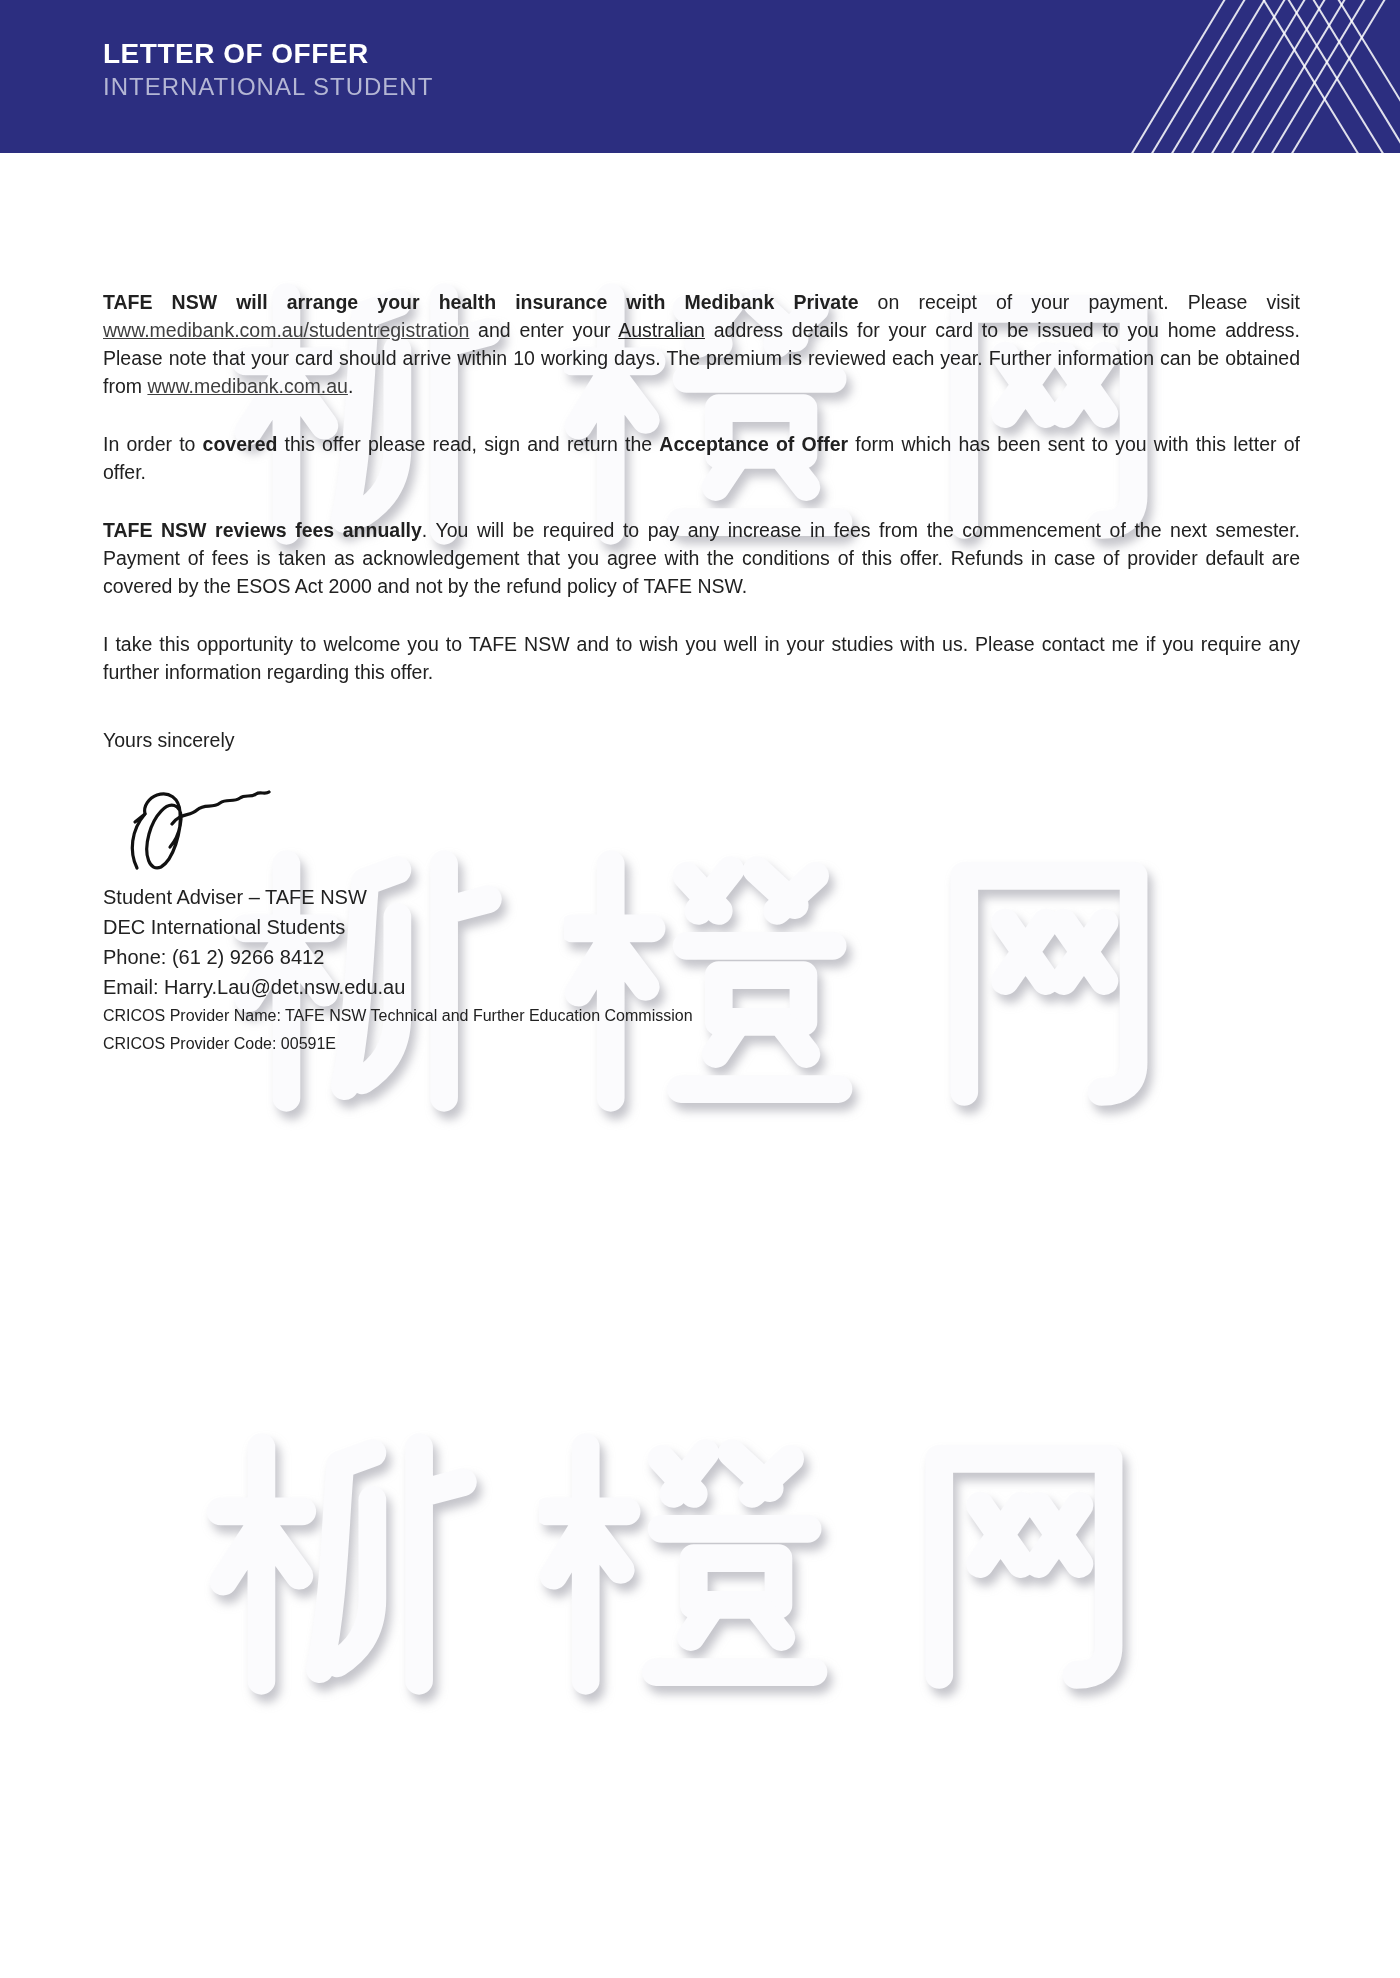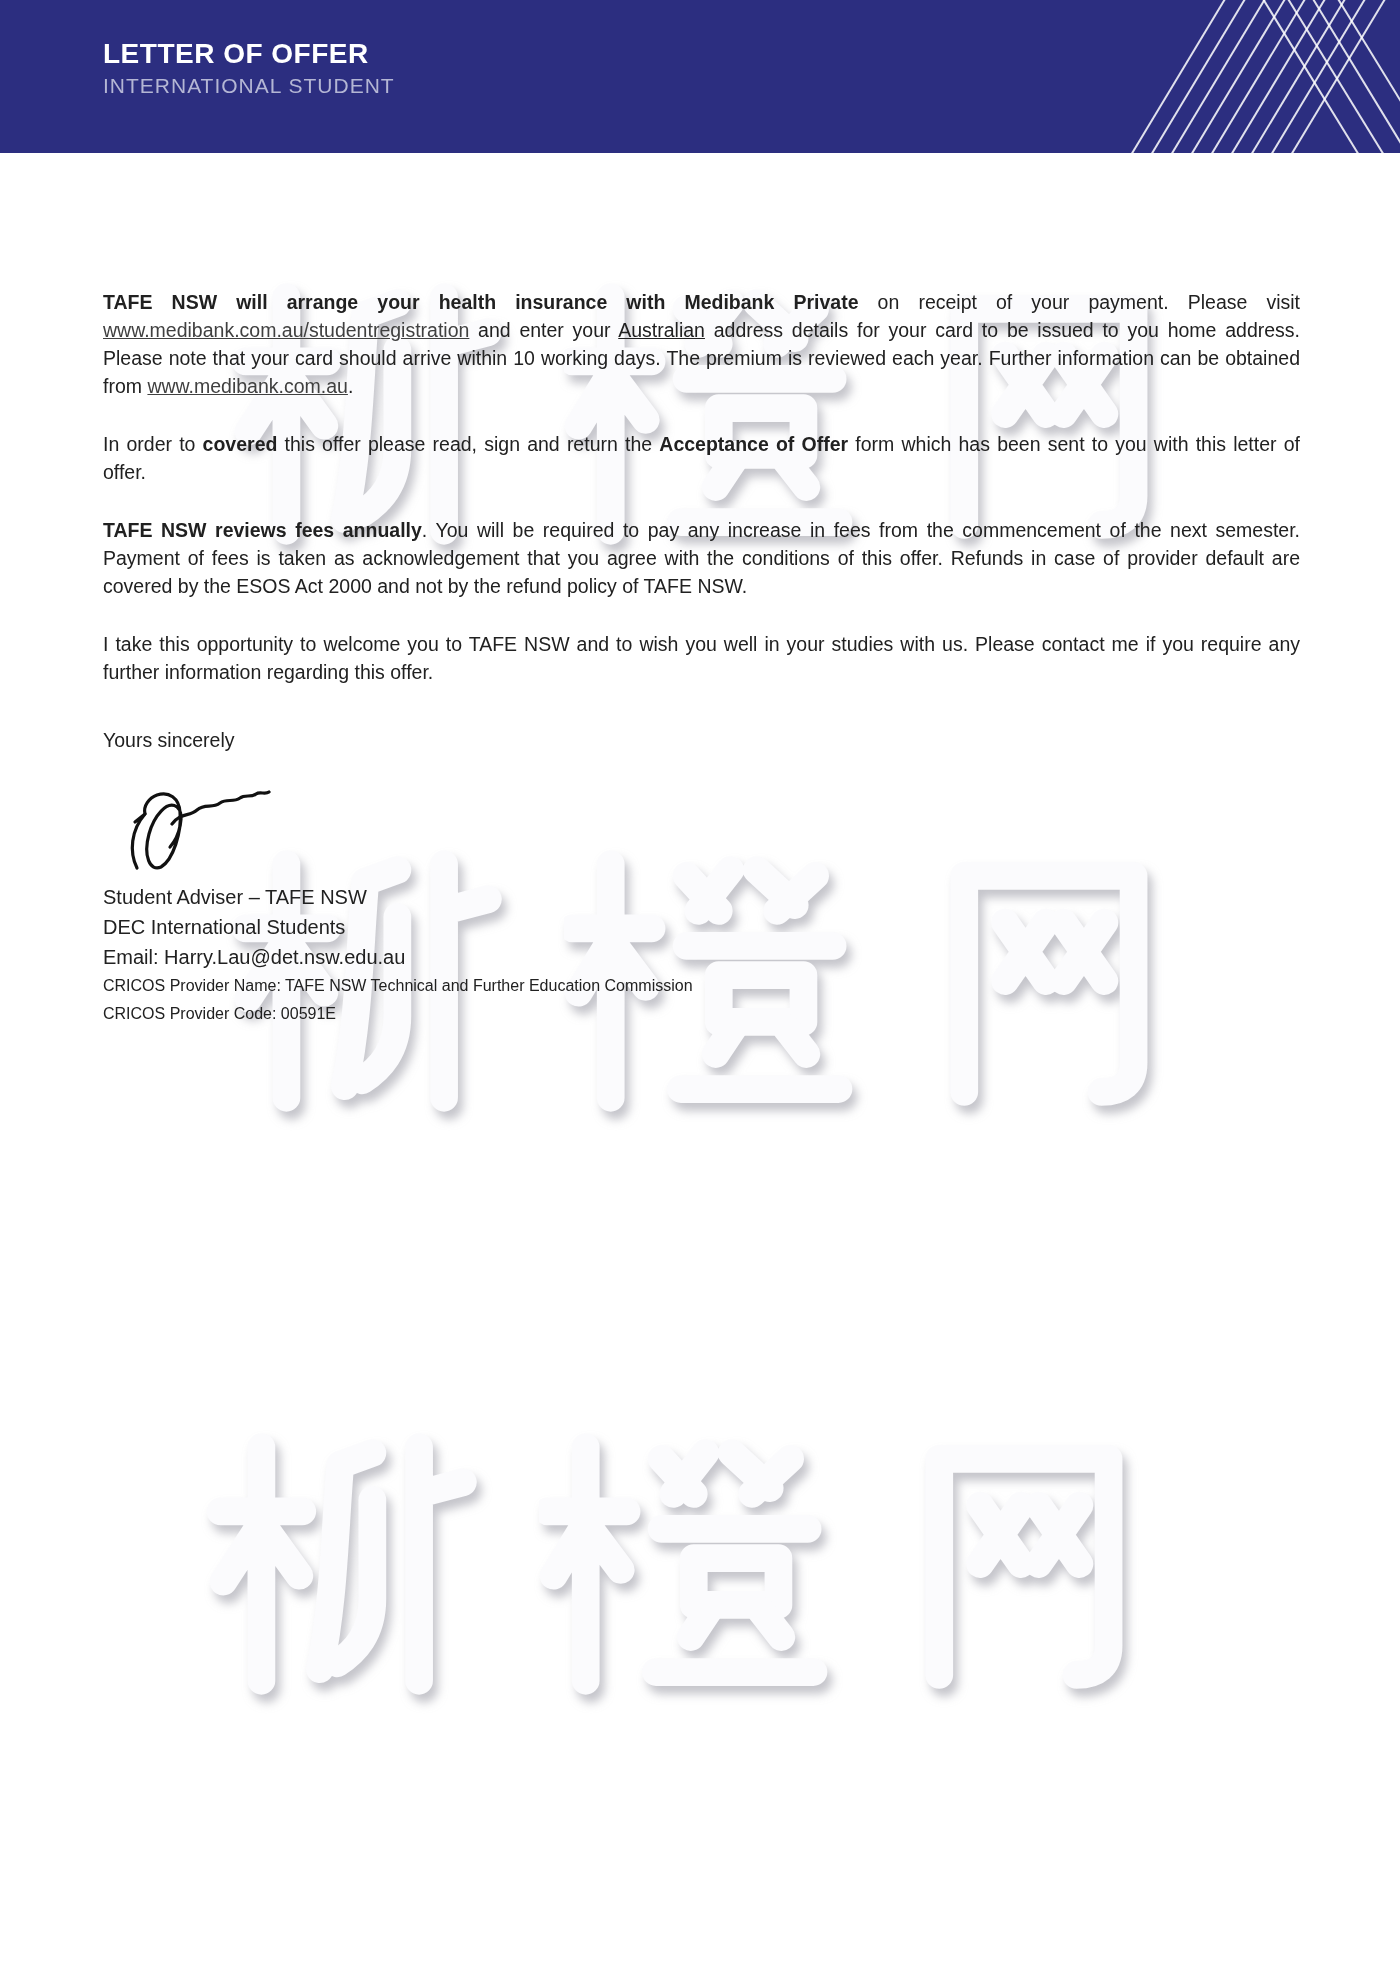--- a/index.html
+++ b/index.html
@@ -16,21 +16,21 @@
     position:relative;
     width:100%;height:153px;
     background:#2c2e80;
     z-index:2;
   }
   .banner-text{position:absolute;left:103px;top:40px;line-height:1;}
   .banner-title{
     color:#ffffff;font-size:28px;font-weight:bold;letter-spacing:0.5px;margin:0 0 7px 0;
   }
   .banner-subtitle{
-    color:#b4b6d4;font-size:21px;font-weight:400;letter-spacing:1px;margin:0;
+    color:#b4b6d4;font-size:24px;font-weight:400;letter-spacing:1px;margin:0;
   }
   .banner-lines{position:absolute;right:0;top:0;height:153px;width:300px;}
   
   .watermark{
     position:absolute;
     display:flex;gap:44px;
     z-index:0;
     filter:drop-shadow(5px 8px 5px rgba(140,140,152,0.50));
     pointer-events:none;
   }
@@ -166,19 +166,20 @@
       <g fill="none" stroke="#111111" stroke-width="3.2" stroke-linecap="round" stroke-linejoin="round">
         <path d="M22 96 C14 80 16 58 30 42 L20 50"></path>
         <path d="M30 42 C28 34 34 26 42 23 C54 19 64 26 65 40 C67 60 58 88 46 95 C35 100 28 84 34 62 C39 44 52 28 62 35 C70 41 65 64 55 75"></path>
         <path d="M57 52 C66 40 74 45 82 38 C90 31 97 37 105 31 C112 26 118 31 125 26 C130 22 136 26 141 22 C145 19 150 23 154 20"></path>
       </g>
     </svg>
 
     <div class="sig-block">
       <p class="sig-line">Student Adviser – TAFE NSW</p>
       <p class="sig-line">DEC International Students</p>
+      <p class="sig-line">Phone: (61 2) 9266 8412</p>
       <p class="sig-line">Email: Harry.Lau@det.nsw.edu.au</p>
       <p class="cricos">CRICOS Provider Name: TAFE NSW Technical and Further Education Commission</p>
       <p class="cricos">CRICOS Provider Code: 00591E</p>
     </div>
 
   </div>
 </div>
 
 </body></html>

